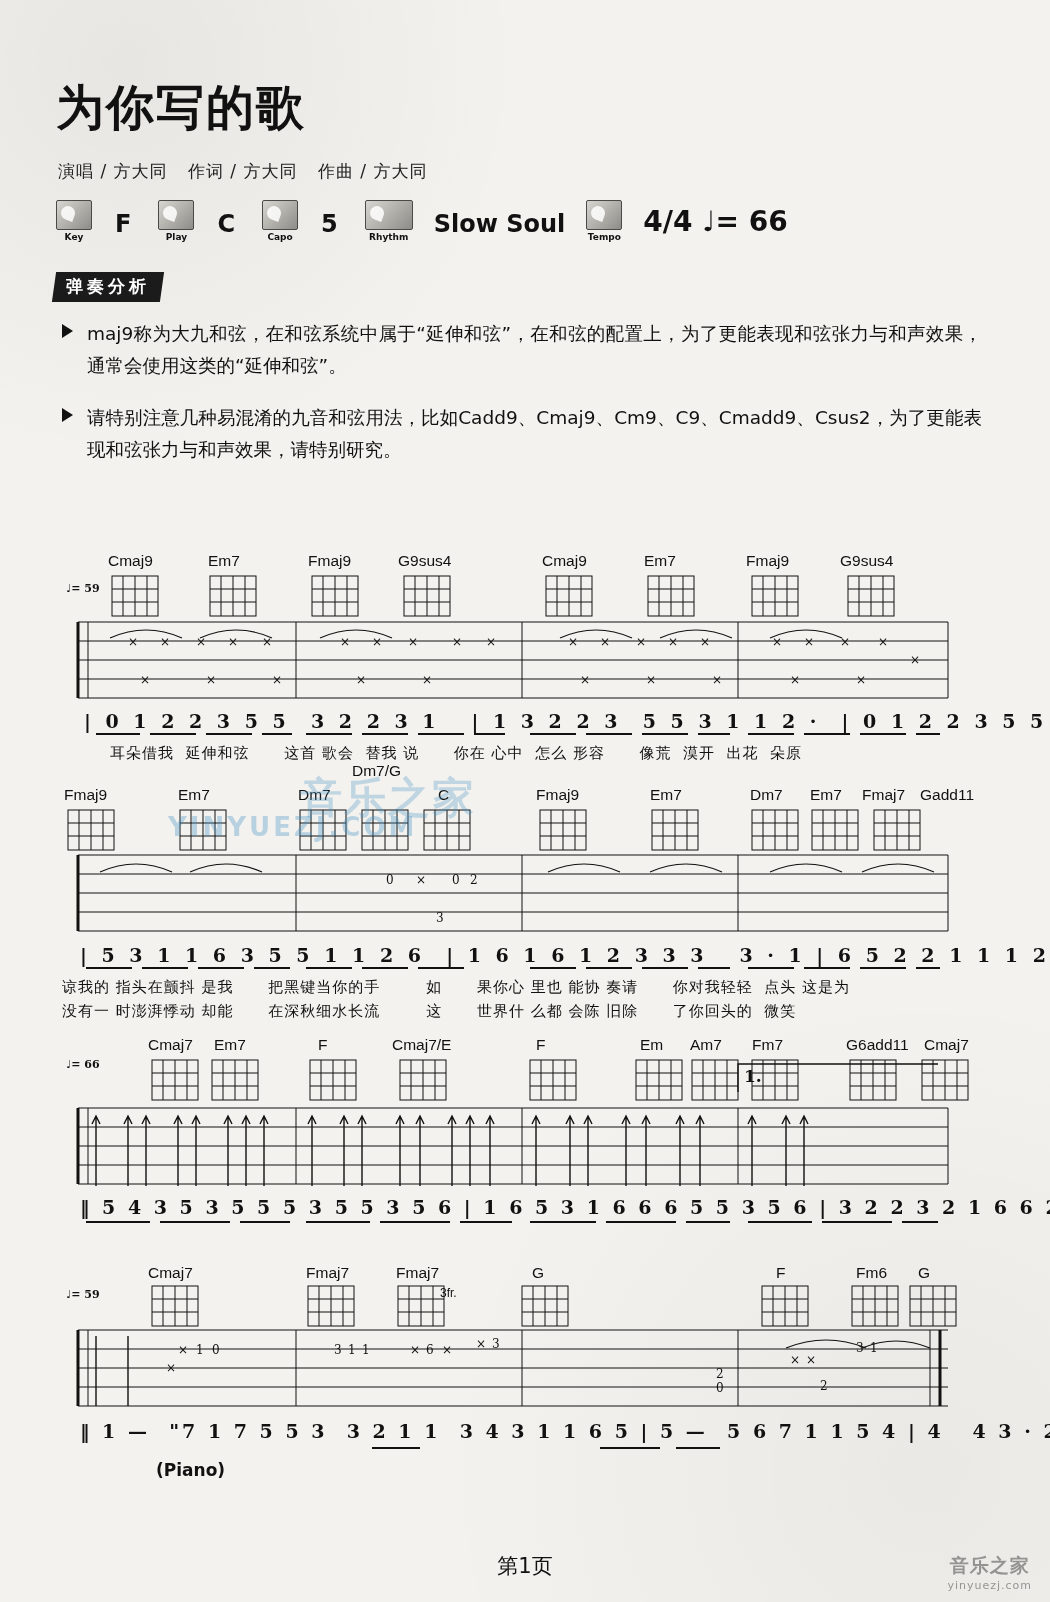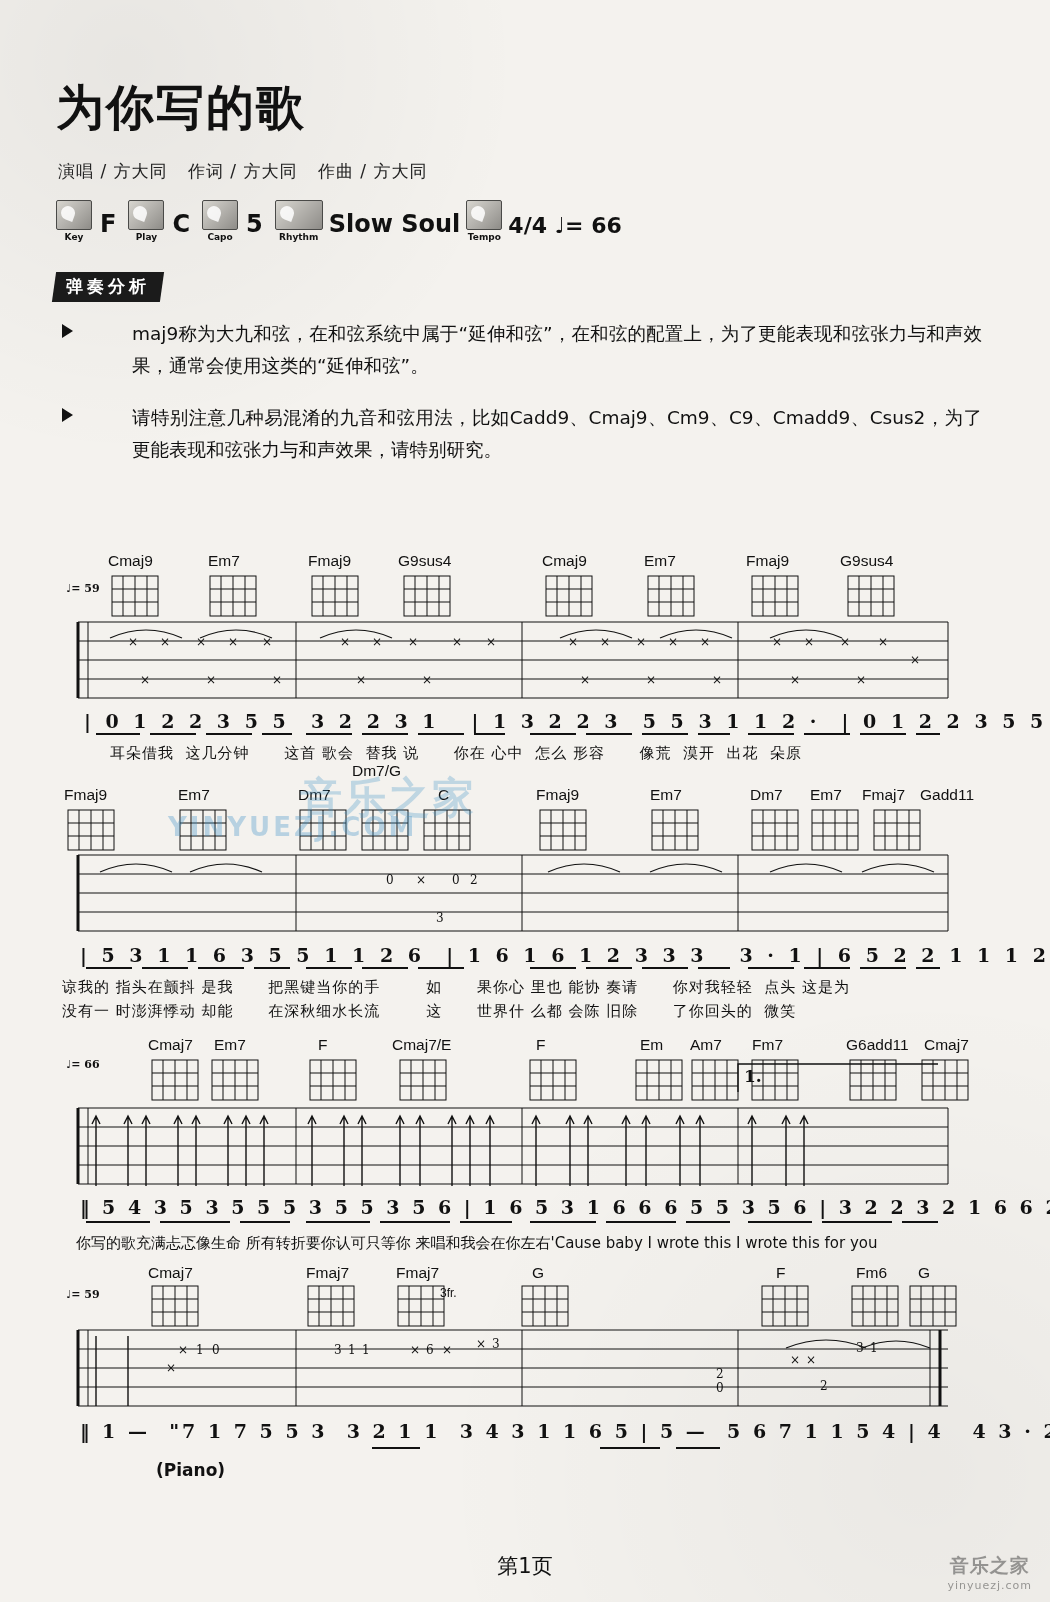--- a/index.html
+++ b/index.html
@@ -25,48 +25,48 @@
     font-weight:bold;font-size:48px;letter-spacing:2px;color:#111;
   }
   .credits{
     position:absolute;left:58px;top:160px;
     font-size:17px;letter-spacing:1px;color:#222;
     font-family:"DejaVu Sans", sans-serif;
   }
   .credits span{margin-right:14px;}
   .meta{
     position:absolute;left:56px;top:200px;
-    display:flex;align-items:flex-end;gap:6px;
+    display:flex;align-items:flex-end;gap:21px;
   }
   .meta .cell{display:flex;flex-direction:column;align-items:center;}
   .meta .ic{
     width:34px;height:28px;background:linear-gradient(135deg,#d8d6d0,#8e8c88);
     border:1px solid #4a4a48;border-radius:2px;position:relative;
   }
   .meta .ic.b{width:46px;}
   .meta .ic:after{
     content:"";position:absolute;left:4px;top:5px;width:14px;height:14px;
     background:#fff;border-radius:50% 50% 0 50%;transform:rotate(20deg);opacity:.85;
   }
   .meta .lbl{font-size:9px;font-weight:bold;margin-top:2px;font-family:"DejaVu Sans",sans-serif;}
   .meta .val{
     font-family:"DejaVu Sans", sans-serif;font-weight:bold;font-size:24px;
     padding:0 6px 4px 2px;
   }
   .meta .rhy{font-family:"DejaVu Sans",sans-serif;font-weight:bold;font-size:24px;padding-bottom:4px;}
-  .meta .tempoval{font-family:"DejaVu Sans",sans-serif;font-weight:bold;font-size:22px;padding-bottom:4px;}
+  .meta .tempoval{font-family:"DejaVu Sans",sans-serif;font-weight:bold;font-size:28px;padding-bottom:4px;}
   .sectag{
     position:absolute;left:54px;top:272px;
     background:#1b1b1b;color:#fff;font-family:"DejaVu Sans",sans-serif;
     font-size:17px;font-weight:bold;padding:3px 12px 4px 12px;letter-spacing:4px;
     transform:skewX(-8deg);
   }
   .sectag i{display:inline-block;transform:skewX(8deg);font-style:normal;}
   .bullets{position:absolute;left:62px;top:318px;width:920px;}
-  .bullet{display:flex;margin-bottom:20px;gap:45px;}
+  .bullet{display:flex;margin-bottom:20px;}
   .bullet .tri{
     width:0;height:0;border-left:11px solid #111;border-top:7px solid transparent;
     border-bottom:7px solid transparent;margin-top:6px;margin-right:14px;flex:0 0 auto;
   }
   .bullet .txt{
     font-family:"DejaVu Sans", sans-serif;font-size:18.5px;line-height:32px;color:#111;
     text-align:justify;
   }
   .systemlbl{
     position:absolute;font-family:"DejaVu Serif",serif;font-size:11px;font-weight:bold;
@@ -661,21 +661,21 @@
   <div class="systemlbl" style="left:66px;top:582px">♩= 59</div>
   <div class="chordname" style="left:108px;top:552px">Cmaj9</div>
   <div class="chordname" style="left:208px;top:552px">Em7</div>
   <div class="chordname" style="left:308px;top:552px">Fmaj9</div>
   <div class="chordname" style="left:398px;top:552px">G9sus4</div>
   <div class="chordname" style="left:542px;top:552px">Cmaj9</div>
   <div class="chordname" style="left:644px;top:552px">Em7</div>
   <div class="chordname" style="left:746px;top:552px">Fmaj9</div>
   <div class="chordname" style="left:840px;top:552px">G9sus4</div>
   <div class="numline" style="left:84px;top:710px;letter-spacing:4px">| 0 1 2 2 3 5 5  3 2 2 3 1   | 1 3 2 2 3  5 5 3 1 1 2 ·  | 0 1 2 2 3 5 5  3 2 2 3 1   | 1 6 1 1 2 5 5 3 1 1 6 5 ·</div>
-  <div class="lyric" style="left:110px;top:744px;letter-spacing:1px">耳朵借我  这几分钟      这首 歌会  替我 说      你在 心中  怎么 形容      像荒  漠开  出花  朵原</div>
+  <div class="lyric" style="left:110px;top:744px;letter-spacing:1px">耳朵借我  延伸和弦      这首 歌会  替我 说      你在 心中  怎么 形容      像荒  漠开  出花  朵原</div>
 
   <div class="chordname" style="left:64px;top:786px">Fmaj9</div>
   <div class="chordname" style="left:178px;top:786px">Em7</div>
   <div class="chordname" style="left:298px;top:786px">Dm7</div>
   <div class="chordname" style="left:352px;top:762px">Dm7/G</div>
   <div class="chordname" style="left:438px;top:786px">C</div>
   <div class="chordname" style="left:536px;top:786px">Fmaj9</div>
   <div class="chordname" style="left:650px;top:786px">Em7</div>
   <div class="chordname" style="left:750px;top:786px">Dm7</div>
   <div class="chordname" style="left:810px;top:786px">Em7</div>
@@ -691,21 +691,20 @@
   <div class="chordname" style="left:318px;top:1036px">F</div>
   <div class="chordname" style="left:392px;top:1036px">Cmaj7/E</div>
   <div class="chordname" style="left:536px;top:1036px">F</div>
   <div class="chordname" style="left:640px;top:1036px">Em</div>
   <div class="chordname" style="left:690px;top:1036px">Am7</div>
   <div class="chordname" style="left:752px;top:1036px">Fm7</div>
   <div class="chordname" style="left:846px;top:1036px">G6add11</div>
   <div class="chordname" style="left:924px;top:1036px">Cmaj7</div>
   <div class="ending" style="left:744px;top:1066px">1.</div>
   <div class="numline" style="left:80px;top:1196px;letter-spacing:3px">‖ 5 4 3 5 3 5 5 5 3 5 5 3 5 6 | 1 6 5 3 1 6 6 6 5 5 3 5 6 | 3 2 2 3 2 1 6 6 2 6 6 1 6 | 5 4 3 1 1 1 5 6 1 6 2 1</div>
-  <div class="lyric" style="left:76px;top:1234px;letter-spacing:0px">你写的歌充满忐忑像生命 所有转折要你认可只等你 来唱和我会在你左右'Cause baby I wrote this I wrote this for you</div>
 
   <div class="systemlbl" style="left:66px;top:1288px">♩= 59</div>
   <div class="chordname" style="left:148px;top:1264px">Cmaj7</div>
   <div class="chordname" style="left:306px;top:1264px">Fmaj7</div>
   <div class="chordname" style="left:396px;top:1264px">Fmaj7</div>
   <div class="chordname" style="left:440px;top:1286px;font-size:12px">3fr.</div>
   <div class="chordname" style="left:532px;top:1264px">G</div>
   <div class="chordname" style="left:776px;top:1264px">F</div>
   <div class="chordname" style="left:856px;top:1264px">Fm6</div>
   <div class="chordname" style="left:918px;top:1264px">G</div>

